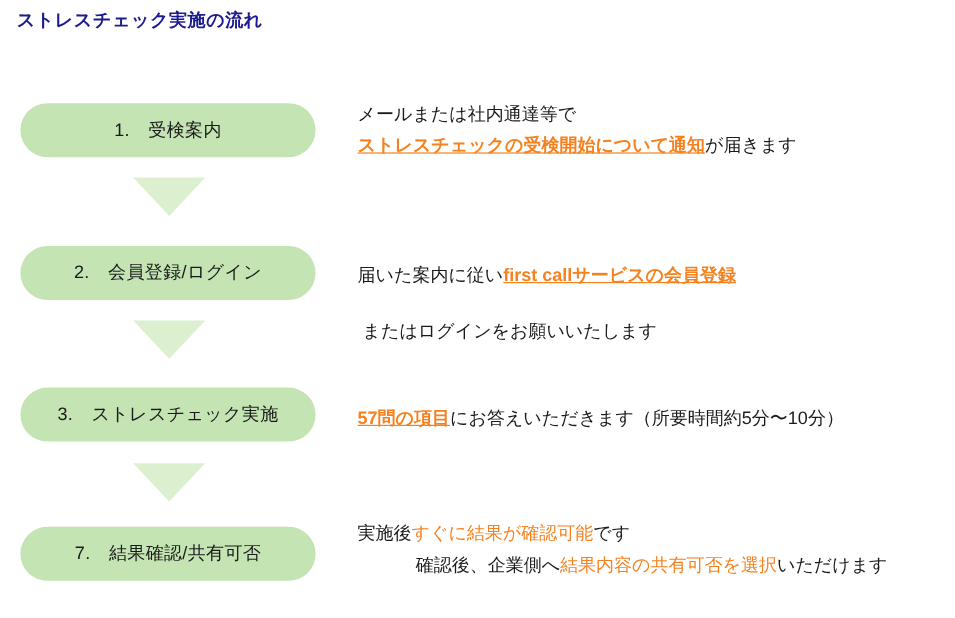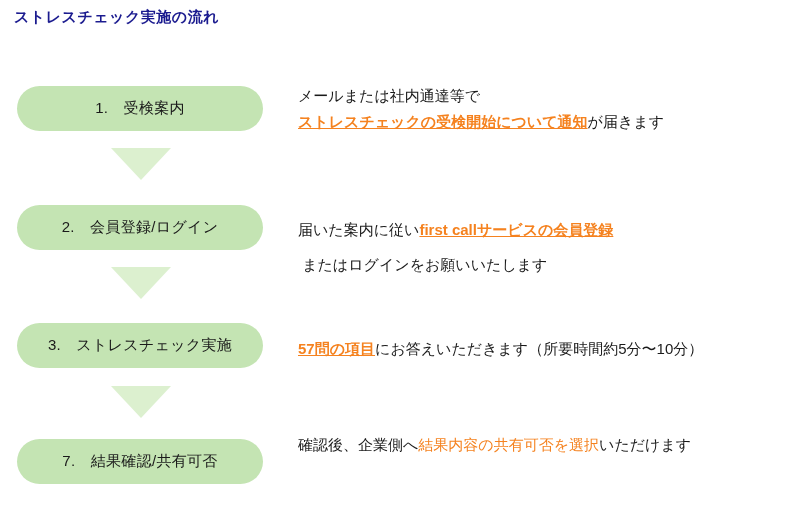--- a/index.html
+++ b/index.html
@@ -94,32 +94,32 @@
 
   
   #step-1 .pill  { top: 86px; }
   #step-1 .desc  { top: 88px; }
   #step-1 .desc .line + .line { margin-top: 11px; }
 
   #arrow-1 { top: 148px; }
 
   #step-2 .pill  { top: 205px; }
   #step-2 .desc  { top: 222px; }
-  #step-2 .desc .line + .line { margin-top: 20px; }
+  #step-2 .desc .line + .line { margin-top: 32px; }
 
   #arrow-2 { top: 267px; }
 
   #step-3 .pill  { top: 323px; }
   #step-3 .desc  { top: 341px; }
 
   #arrow-3 { top: 386px; }
 
   #step-4 .pill  { top: 439px; }
   #step-4 .desc  { top: 437px; }
-  #step-4 .desc .line + .line { margin-top: 12px; }
+  #step-4 .desc .line + .line { margin-top: 12px; text-align: center; }
 </style>
 </head>
 <body>
 
 <div id="page-title">ストレスチェック実施の流れ</div>
 
 <div class="flow">
 
   <div class="step-row" id="step-1">
     <div class="pill">
@@ -154,17 +154,18 @@
       </div>
   </div>
 
   <div class="arrow" id="arrow-3"></div>
 
   <div class="step-row" id="step-4">
     <div class="pill">
       <span class="pill-label">7.　結果確認/共有可否</span>
     </div>
     <div class="desc">
+        <span class="line"><span>実施後</span><span class="hl-regular">すぐに結果が確認可能</span><span>です</span></span>
         <span class="line"><span>確認後、企業側へ</span><span class="hl-regular">結果内容の共有可否を選択</span><span>いただけます</span></span>
       </div>
   </div>
 
 </div>
 
 </body></html>

